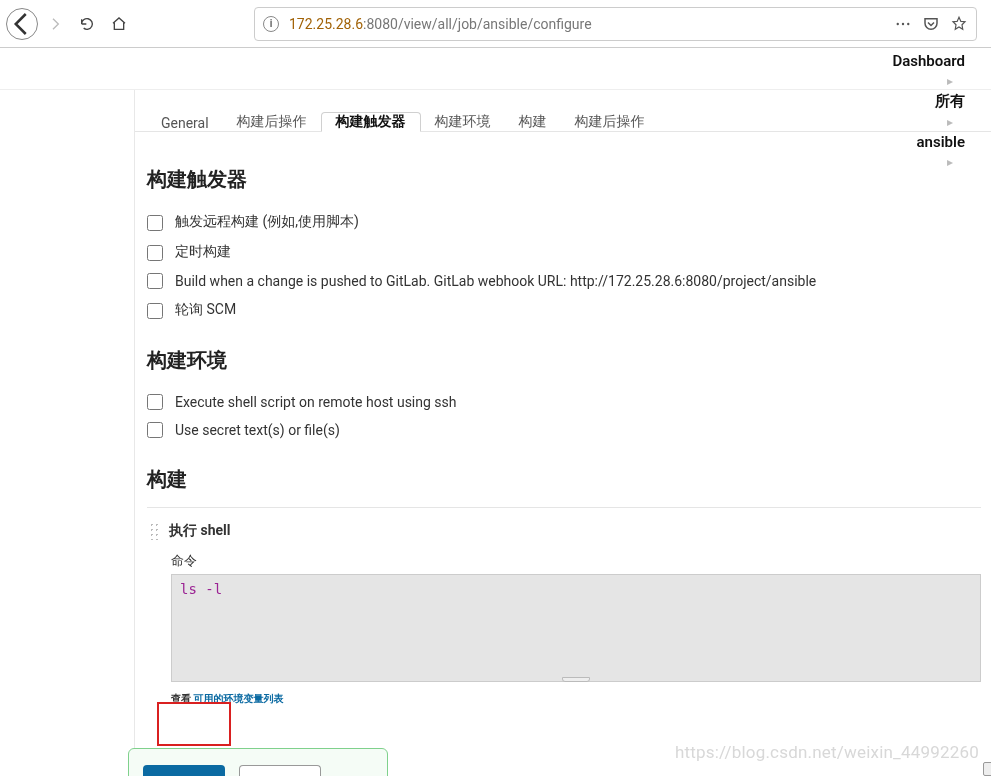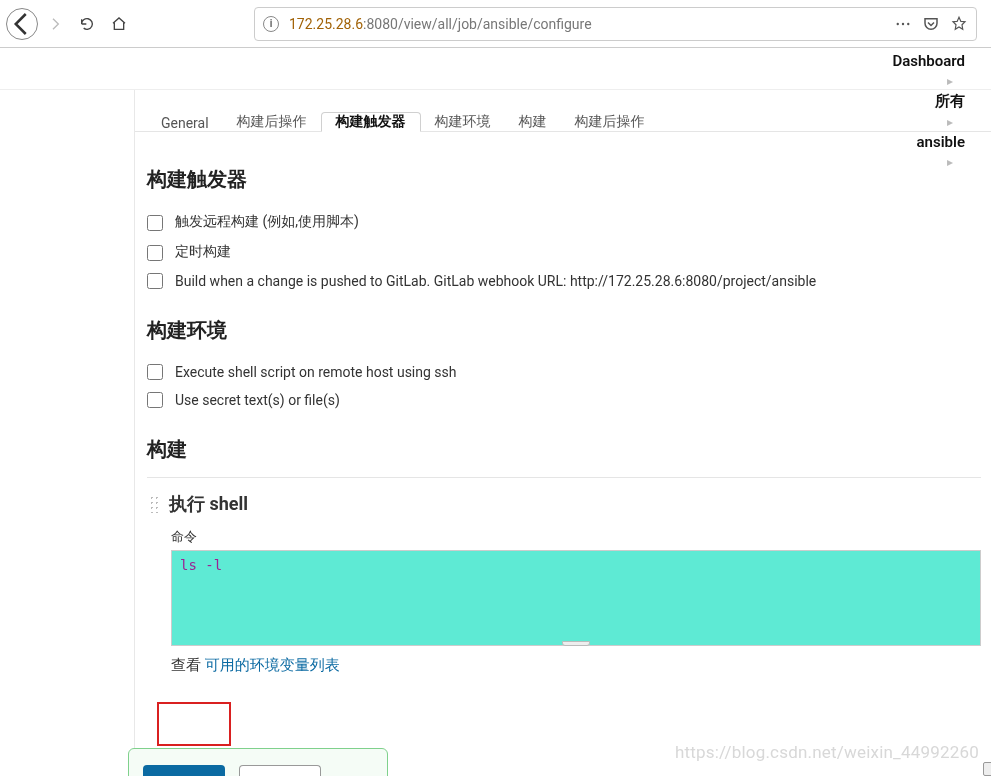--- a/index.html
+++ b/index.html
@@ -149,33 +149,33 @@
   display: flex;
   align-items: center;
   gap: 10px;
   padding: 6px 0 8px 2px;
 }
 .drag-handle {
   width: 10px; height: 18px;
   background-image: radial-gradient(circle, #bbb 1px, transparent 1px);
   background-size: 5px 5px;
 }
-.build-step-title { font-weight: 700; font-size: 18px; }
+.build-step-title { font-weight: 700; font-size: 14px; }
 
 .cmd-label { font-size: 13px; color: #333; padding: 4px 0 4px 24px; }
 
 .code-editor-wrap {
   margin-left: 24px;
   position: relative;
 }
 .code-editor {
   width: 100%;
-  height: 96px;
+  height: 108px;
   border: 1px solid #ccc;
-  background: #5eead4;
+  background: #e5e5e5;
   position: relative;
   font-family: "Menlo","Consolas",monospace;
 }
 .code-gutter {
   position: absolute; left: 0; top: 0; bottom: 0;
   width: 4px;
 }
 .code-line {
   padding: 6px 8px;
   font-size: 14px;
@@ -195,23 +195,24 @@
   position: absolute;
   left: 50%; bottom: -1px;
   transform: translateX(-50%);
   width: 28px; height: 5px;
   border: 1px solid #bbb;
   border-radius: 0 0 3px 3px;
   background: #eee;
 }
 
 .see-vars {
-  font-size: 15px;
+  font-size: 10px;
   padding: 10px 0 4px 24px;
   color: #333;
+  font-weight: bold;
 }
 .see-vars a { color: #0b6aa2; text-decoration: none; }
 
 
 .save-popup {
   position: absolute;
   left: 128px;
   bottom: -8px;
   width: 260px;
   height: 36px;
@@ -335,20 +336,24 @@
         <span>触发远程构建 (例如,使用脚本)</span>
       </label>
       <label class="check-row">
         <input type="checkbox" style="">
         <span>定时构建</span>
       </label>
       <label class="check-row">
         <input type="checkbox" style="">
         <span>Build when a change is pushed to GitLab. GitLab webhook URL: http://172.25.28.6:8080/project/ansible</span>
       </label>
+      <label class="check-row">
+        <input type="checkbox" style="">
+        <span>轮询 SCM</span>
+      </label>
 
       <div class="section-title">构建环境</div>
 
       <label class="check-row">
         <input type="checkbox" style="">
         <span>Execute shell script on remote host using ssh</span>
       </label>
       <label class="check-row">
         <input type="checkbox" style="">
         <span>Use secret text(s) or file(s)</span>

